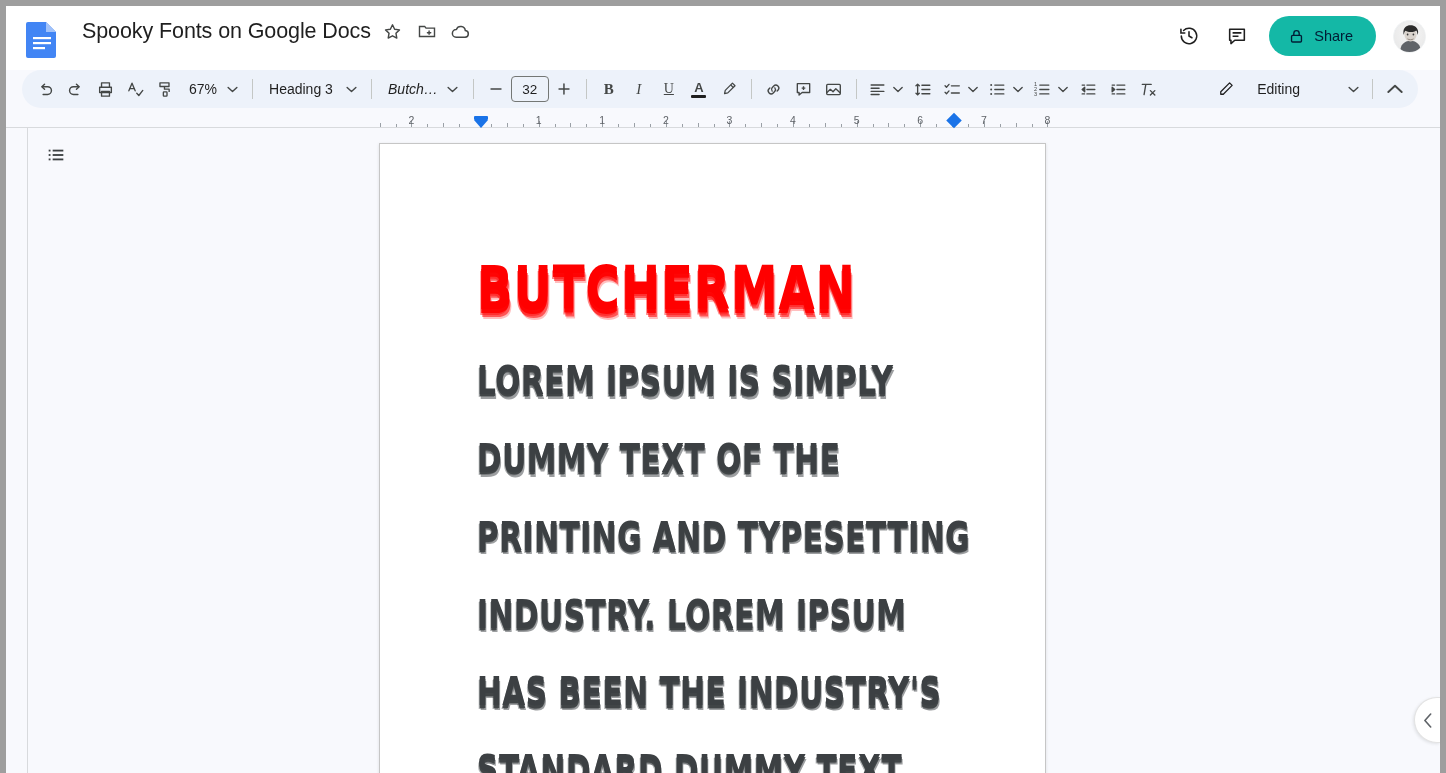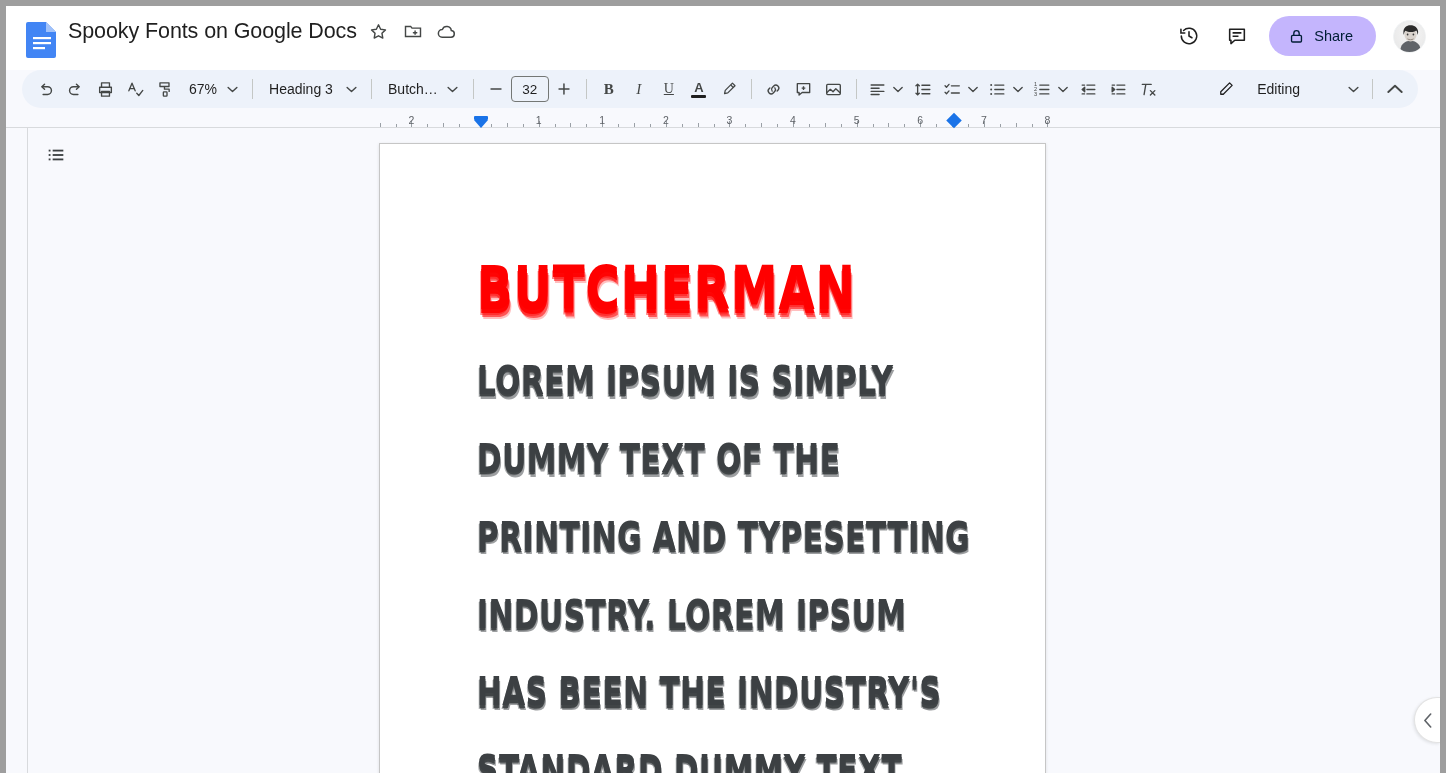--- a/index.html
+++ b/index.html
@@ -34,21 +34,21 @@
   .header {
     position: absolute; left: 6px; top: 6px;
     width: 1434px; height: 64px;
     background: #ffffff;
   }
   .doc-icon {
     position: absolute; left: 18px; top: 14px;
     width: 36px; height: 38px;
   }
   .title-row {
-    position: absolute; left: 62px; top: 10px;
+    position: absolute; left: 76px; top: 10px;
     display: flex; align-items: center; gap: 10px;
   }
   .doc-title {
     font-size: 21.5px; color: #1f1f1f; letter-spacing: -0.1px;
     white-space: nowrap; line-height: 30px;
   }
   .title-ico {
     width: 24px; height: 24px; display: flex;
     align-items: center; justify-content: center;
     color: #444746; cursor: pointer; border-radius: 50%;
@@ -70,21 +70,21 @@
   }
   .hdr-ico-btn {
     width: 40px; height: 40px; border-radius: 50%;
     display: flex; align-items: center; justify-content: center;
     color: #1f1f1f; cursor: pointer; background: transparent;
     border: none;
   }
   .share-btn {
     display: flex; align-items: center; gap: 9px;
     height: 40px; padding: 0 23px 0 19px;
-    background: #c4b5fd; border: none; border-radius: 20px;
+    background: #14b8a6; border: none; border-radius: 20px;
     color: #001d35; font-size: 14.5px; font-family: "Liberation Sans", sans-serif;
     cursor: pointer; margin-left: 4px;
   }
   .avatar {
     width: 33px; height: 33px; border-radius: 50%;
     margin-left: 9px; overflow: hidden; cursor: pointer;
     background: #e8eaed; position: relative;
     border: 1px solid #f1f3f4;
   }
 
@@ -109,21 +109,21 @@
     display: flex; align-items: center; height: 28px;
     padding: 0 4px 0 9px; border-radius: 4px; cursor: pointer;
     color: #1f1f1f; font-size: 14px; flex: 0 0 auto; gap: 6px;
   }
   .tb-drop .caret {
     width: 18px; height: 18px; display: flex;
     align-items: center; justify-content: center;
   }
   .zoom-drop { min-width: 62px; }
   .style-drop { min-width: 104px; justify-content: space-between; }
-  .font-drop  { min-width: 84px;  justify-content: space-between; }
+  .font-drop  { min-width: 84px;  justify-content: space-between; font-style: italic; }
   .fontsize-box {
     width: 38px; height: 26px; border: 1px solid #747775;
     border-radius: 4px; display: flex; align-items: center;
     justify-content: center; font-size: 13.5px; color: #1f1f1f;
     cursor: text; background: #edf2fa; flex: 0 0 auto;
   }
   .mode-drop {
     display: flex; align-items: center; gap: 22px; height: 30px;
     padding: 0 6px 0 8px; border-radius: 15px; cursor: pointer;
     color: #1f1f1f; font-size: 14px; flex: 0 0 auto;

